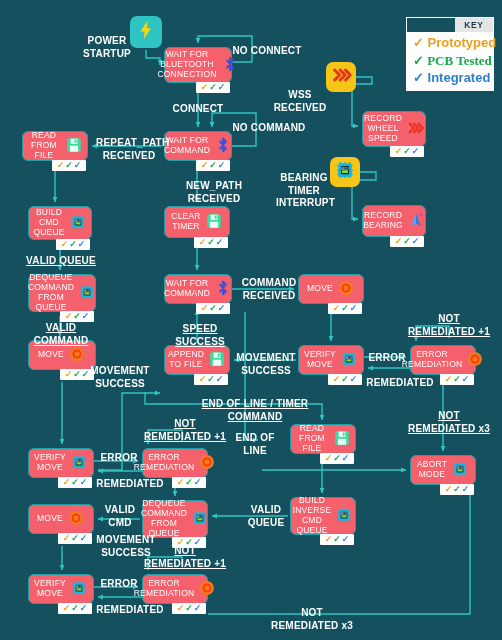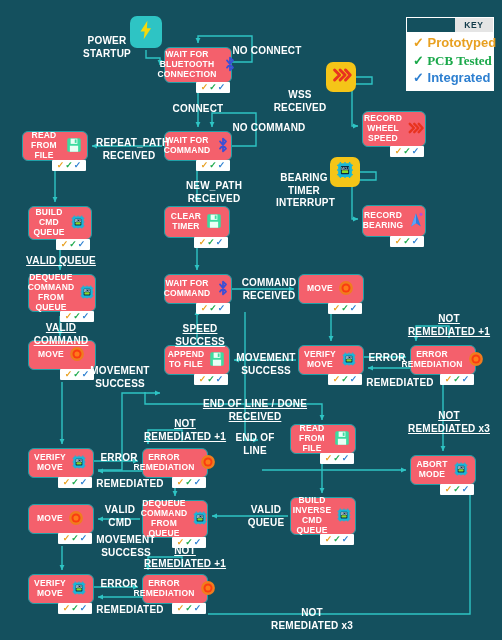--- a/index.html
+++ b/index.html
@@ -10,21 +10,21 @@
   }
   #stage{position:relative;width:502px;height:640px;}
   svg#wires{position:absolute;left:0;top:0;width:502px;height:640px;}
 
   .node{
     position:absolute;box-sizing:border-box;
     background:#f4606c;
     border:1.5px solid #1fa0a8;
     border-radius:6px;
     display:flex;align-items:center;justify-content:center;
-    color:#ffffff;font-weight:bold;font-size:8.5px;
+    color:#ffffff;font-weight:normal;font-size:8.5px;
     line-height:1.15;letter-spacing:.2px;
     text-align:center;
     padding:3px 4px;
   }
   .node .lbl{flex:0 1 auto;white-space:pre-line;}
   .node .ic{flex:0 0 auto;margin-left:4px;}
 
   .badge{
     position:absolute;background:#ffffff;
     border-radius:1px;
@@ -593,21 +593,21 @@
 RECEIVED</div>
       <div class="elabel u" style="left: 18px; top: 322px; width: 86px;">VALID COMMAND</div>
       <div class="elabel u" style="left: 160px; top: 323px; width: 80px;">SPEED SUCCESS</div>
       <div class="elabel u" style="left: 404px; top: 313px; width: 90px;">NOT REMEDIATED +1</div>
       <div class="elabel" style="left: 368px; top: 352px; width: 38px;">ERROR</div>
       <div class="elabel" style="left: 236px; top: 352px; width: 60px;">MOVEMENT
 SUCCESS</div>
       <div class="elabel" style="left: 90px; top: 365px; width: 60px;">MOVEMENT
 SUCCESS</div>
       <div class="elabel" style="left: 366px; top: 377px; width: 68px;">REMEDIATED</div>
-      <div class="elabel u" style="left: 184px; top: 398px; width: 142px;">END OF LINE / DONE RECEIVED</div>
+      <div class="elabel u" style="left: 184px; top: 398px; width: 142px;">END OF LINE / TIMER COMMAND</div>
       <div class="elabel u" style="left: 404px; top: 410px; width: 90px;">NOT REMEDIATED x3</div>
       <div class="elabel u" style="left: 140px; top: 418px; width: 90px;">NOT REMEDIATED +1</div>
       <div class="elabel" style="left: 234px; top: 432px; width: 42px; text-align: center;">END OF
 LINE</div>
       <div class="elabel" style="left: 100px; top: 452px; width: 38px;">ERROR</div>
       <div class="elabel" style="left: 96px; top: 478px; width: 68px;">REMEDIATED</div>
       <div class="elabel" style="left: 100px; top: 504px; width: 40px;">VALID
 CMD</div>
       <div class="elabel" style="left: 244px; top: 504px; width: 44px;">VALID
 QUEUE</div>

